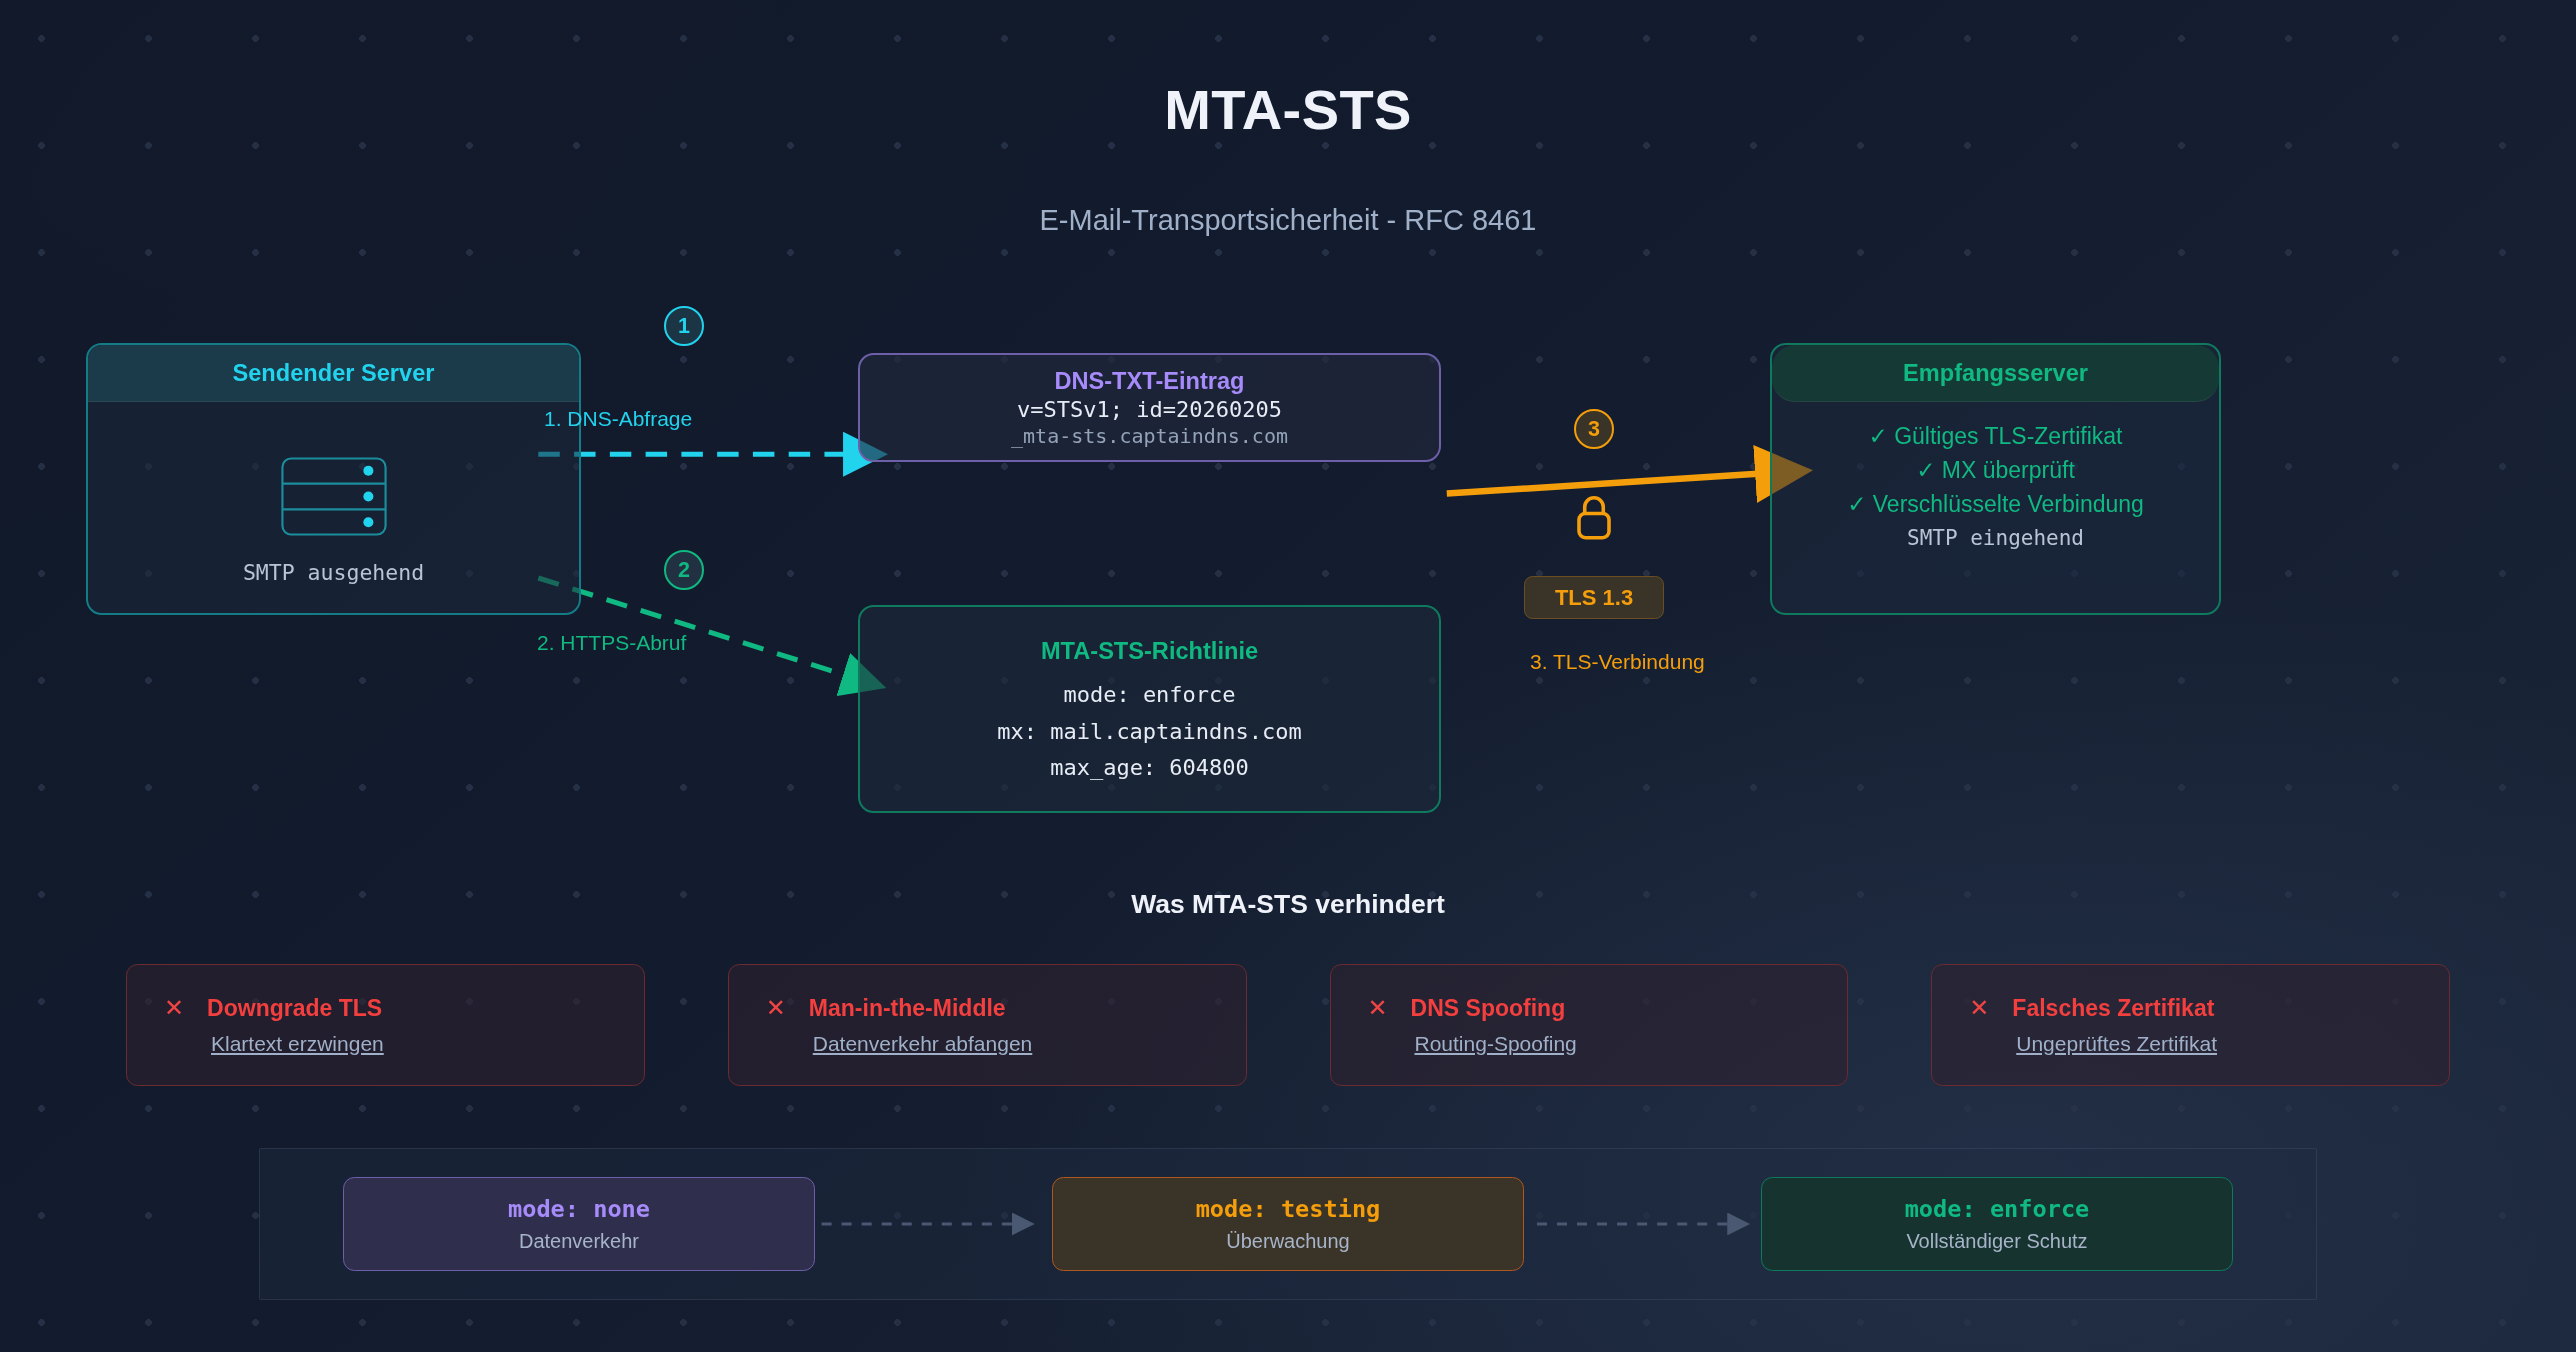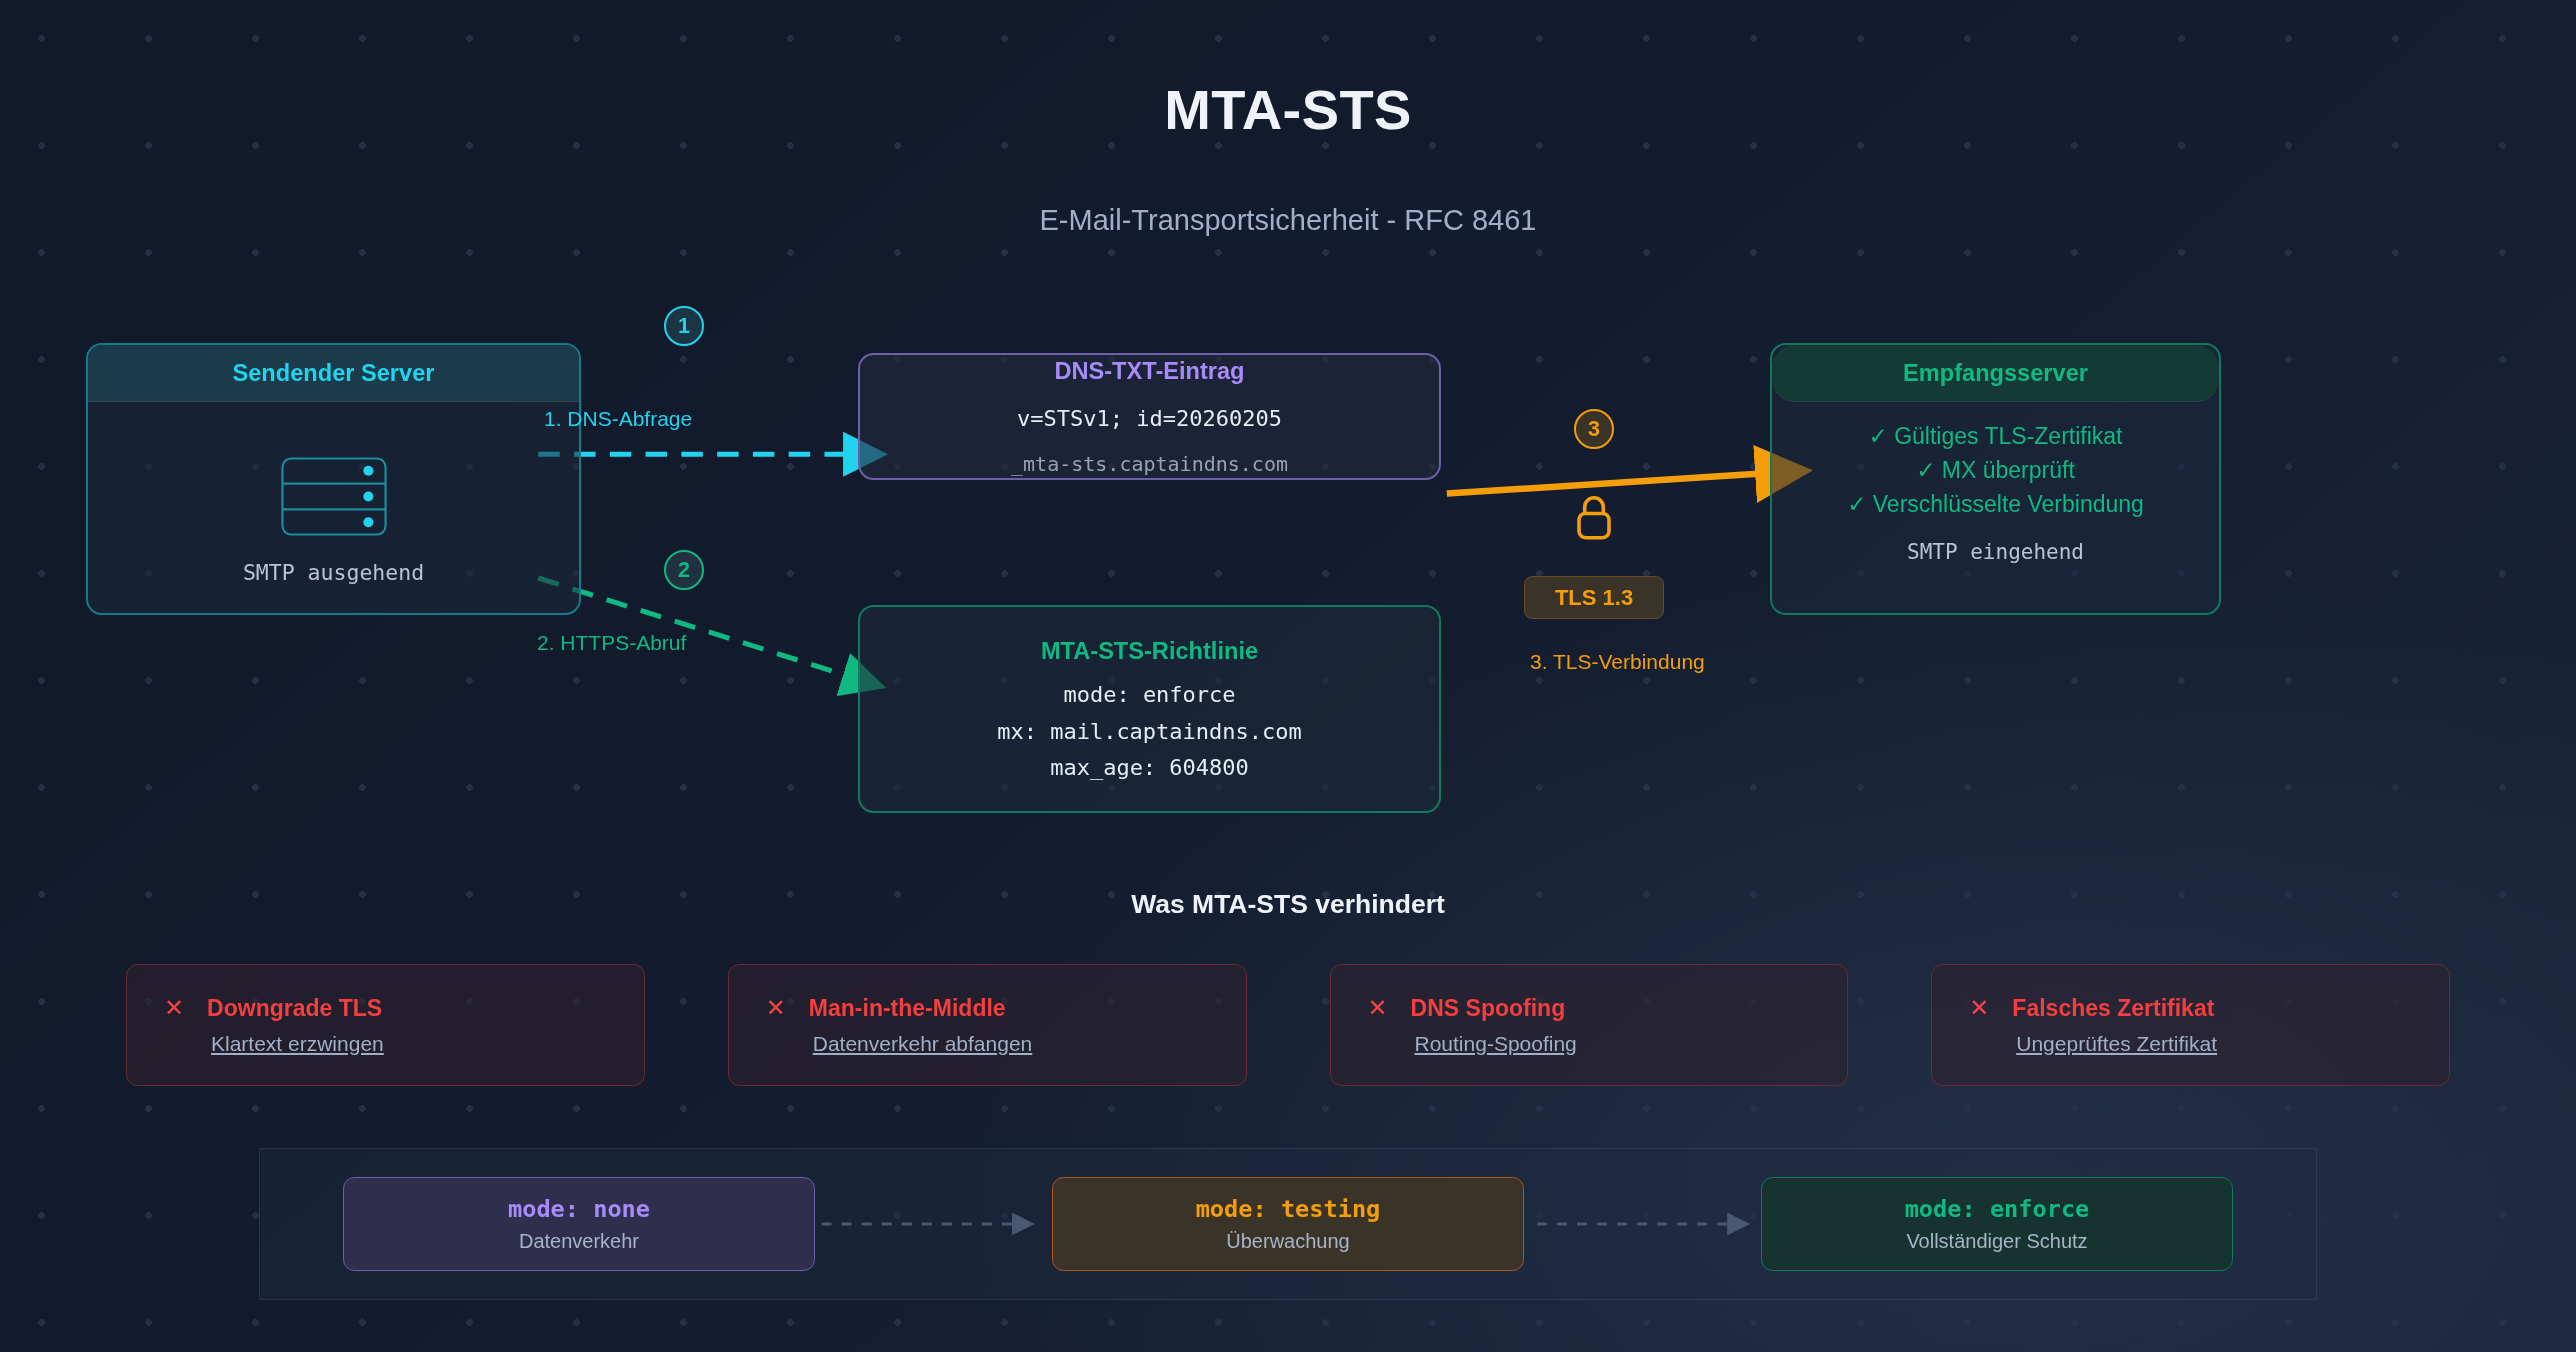--- a/index.html
+++ b/index.html
@@ -56,27 +56,27 @@
   #sender-server .band{background:#1b3a4a;color:#22d3ee;}
   #sender-server .body{padding-top:13px;}
   #server-rack{width:106px;height:79px;margin-bottom:24px;}
   #sender-sub{font-size:21.5px;color:#b9c4d6;font-family:"DejaVu Sans Mono", monospace;}
 
   
   #receiving-server{left:1770px;top:343px;width:451px;height:272px;border-color:#0f7a5e;}
   #receiving-server .band{background:#153a36;color:#10b981;border-radius:23px;}
   #receiving-server .body{justify-content:flex-start;padding-top:17px;}
   .check-line{font-size:23px;color:#10b981;line-height:1.48;white-space:nowrap;}
-  #receiver-sub{font-size:21px;color:#b9c4d6;font-family:"DejaVu Sans Mono", monospace;margin-top:19px;}
+  #receiver-sub{font-size:21px;color:#b9c4d6;font-family:"DejaVu Sans Mono", monospace;margin-top:5px;}
 
   
   #dns-txt-record{
-    left:858px;top:353px;width:583px;height:127px;
+    left:858px;top:353px;width:583px;height:109px;
     border:2.1px solid #6d5fa8;background:rgba(34,40,62,.62);
-    display:flex;flex-direction:column;align-items:center;justify-content:center;gap:21px;
+    display:flex;flex-direction:column;align-items:center;justify-content:center;gap:2px;
   }
   #dns-txt-title{font-size:23.6px;color:#a78bfa;font-weight:bold;}
   #dns-txt-value{font-size:22px;color:#e7ecf5;font-family:"DejaVu Sans Mono", monospace;}
   #dns-txt-host{font-size:20px;color:#94a3b8;font-family:"DejaVu Sans Mono", monospace;}
 
   
   #mta-sts-policy{
     left:858px;top:605px;width:583px;height:208px;
     border:2.1px solid #0f7a5e;background:rgba(28,42,58,.6);
     display:flex;flex-direction:column;align-items:center;justify-content:center;gap:11.4px;

